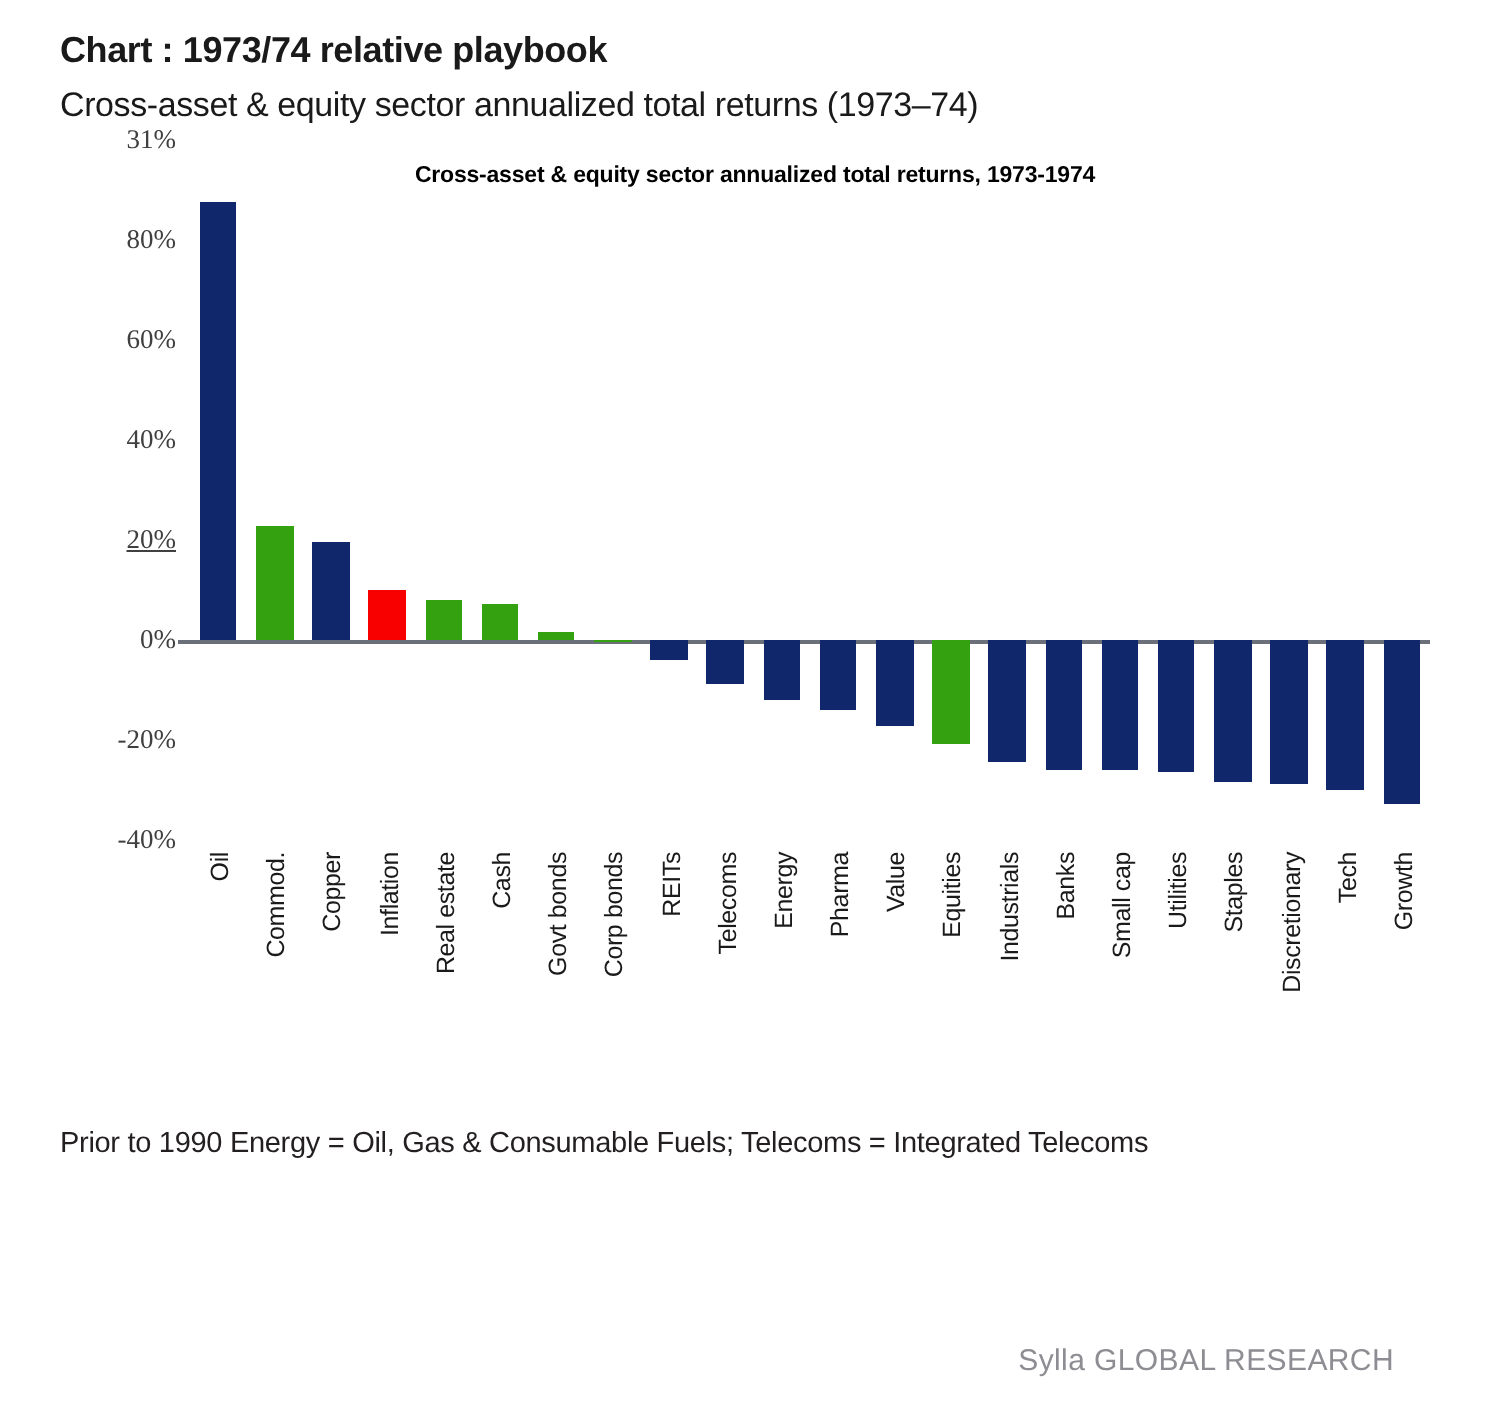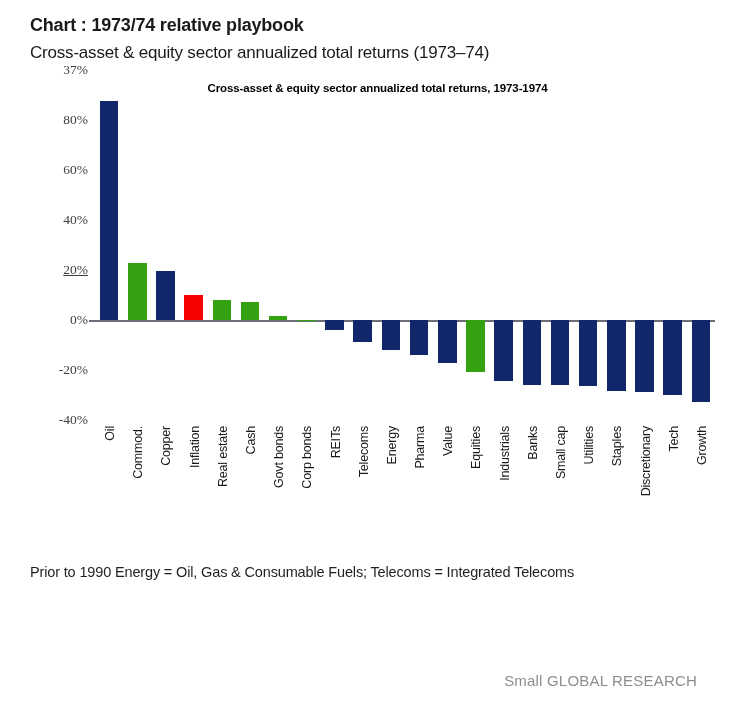--- a/index.html
+++ b/index.html
@@ -178,21 +178,21 @@
 <div id="page">
 
   <div class="header">
     <div class="chart-title">Chart : 1973/74 relative playbook</div>
     <div class="chart-subtitle">Cross-asset &amp; equity sector annualized total returns (1973–74)</div>
   </div>
 
   <div class="plot-wrap">
     <div class="inner-title">Cross-asset &amp; equity sector annualized total returns, 1973-1974</div>
     <div class="y-axis" id="y-axis">
-        <div class="y-tick" style="top: 0px;">37%</div>
+        <div class="y-tick" style="top: 0px;">31%</div>
         <div class="y-tick" style="top: 50px;">80%</div>
         <div class="y-tick" style="top: 100px;">60%</div>
         <div class="y-tick" style="top: 150px;">40%</div>
         <div class="y-tick" style="top: 200px; text-decoration: underline;">20%</div>
         <div class="y-tick" style="top: 250px;">0%</div>
         <div class="y-tick" style="top: 300px;">-20%</div>
         <div class="y-tick" style="top: 350px; text-align: right;">-40%</div>
       </div>
     <div class="plot-area">
       <div class="zero-line" id="zero-line" style="top: 250px;"></div>
@@ -331,15 +331,15 @@
         </div>
         <div class="x-label-slot" style="left: 591.818px; width: 28.1818px;">
           <div class="x-label">Growth</div>
         </div>
       </div>
   </div>
 
   <div class="footer">
     <div class="note">Prior to 1990 Energy = Oil, Gas &amp; Consumable Fuels; Telecoms = Integrated Telecoms</div>
   </div>
-  <div class="brand">Small GLOBAL RESEARCH</div>
+  <div class="brand">Sylla GLOBAL RESEARCH</div>
 
 </div>
 
 </body></html>

